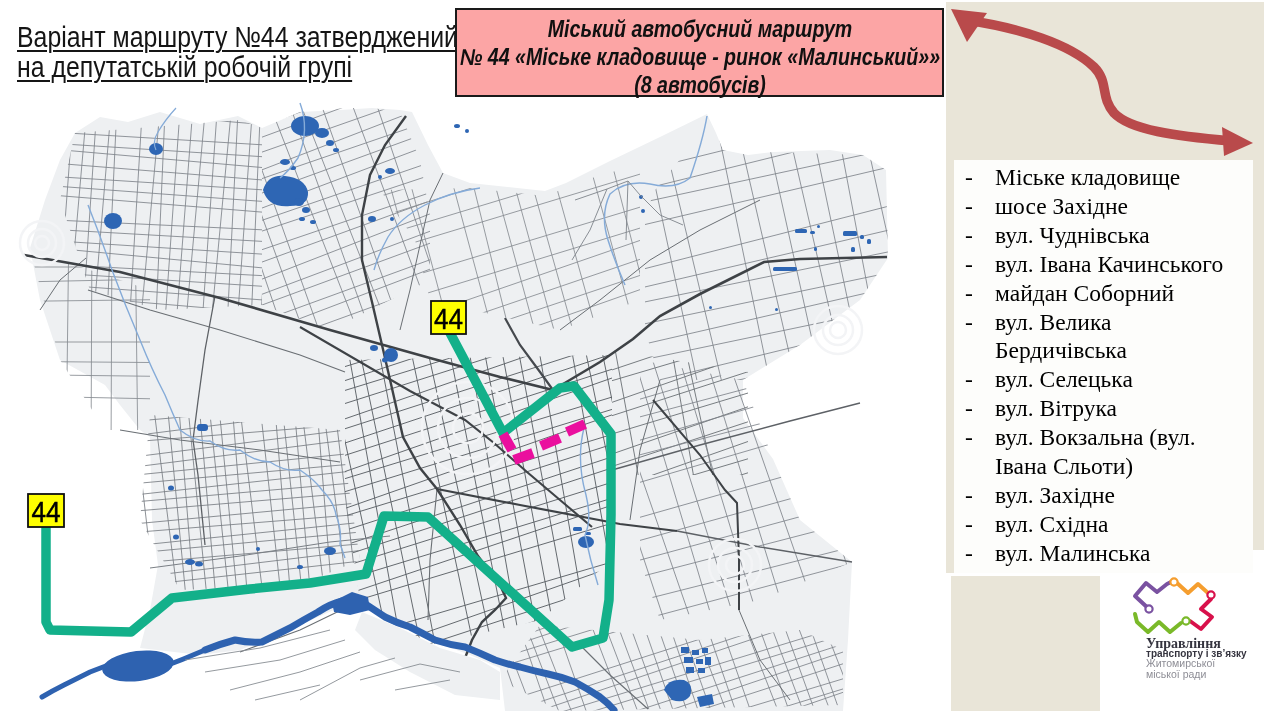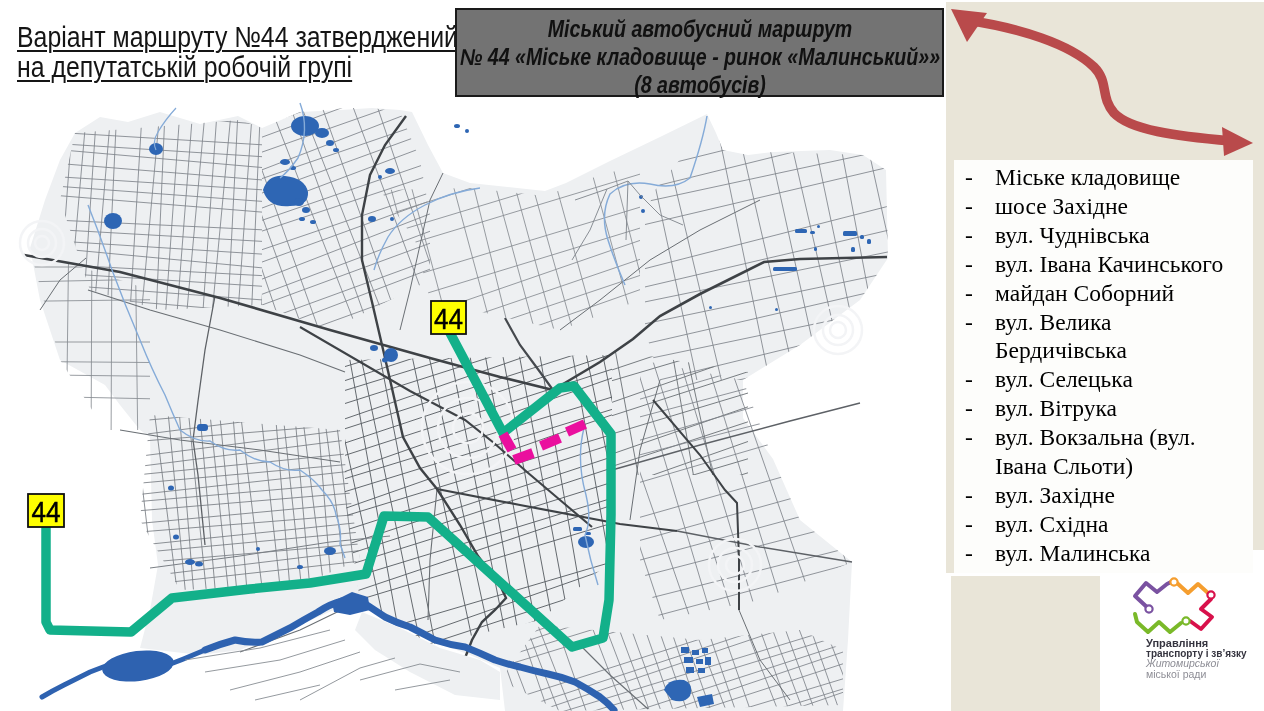--- a/index.html
+++ b/index.html
@@ -11,21 +11,21 @@
 <div class="abs" style="left:946px;top:2px;width:318px;height:548px;background:#e9e5d8;"></div>
 
 <div class="abs" style="left:946px;top:550px;width:8px;height:23px;background:#e9e5d8;"></div>
 
 <div class="abs" style="left:951px;top:576px;width:149px;height:135px;background:#e9e5d8;"></div>
 
 <div class="abs" style="left:954px;top:160px;width:299px;height:413px;background:#fdfdfb;"></div>
 
 <div class="abs" style="left:17px;top:22px;width:600px;font-size:29px;line-height:30px;color:#151515;transform:scaleX(0.857);transform-origin:0 0;white-space:nowrap;"><span style="text-decoration:underline;text-decoration-thickness:2px;text-underline-offset:3px;">Варіант маршруту №44 затверджений</span><br><span style="text-decoration:underline;text-decoration-thickness:2px;text-underline-offset:3px;">на депутатській робочій групі</span></div>
 
-<div class="abs" style="left:455px;top:8px;width:489px;height:89px;background:#737373;border:2px solid #1a1a1a;box-sizing:border-box;color:#111;">
+<div class="abs" style="left:455px;top:8px;width:489px;height:89px;background:#fca5a5;border:2px solid #1a1a1a;box-sizing:border-box;color:#111;">
     <div style="width:570px;margin-left:-42px;text-align:center;font-style:italic;font-weight:bold;font-size:23px;line-height:27.8px;transform:scaleX(0.852);transform-origin:center top;padding-top:6px;white-space:nowrap;">Міський автобусний маршрут<br>№ 44 «Міське кладовище - ринок «Малинський»»<br>(8 автобусів)</div>
   </div>
 
 <div class="abs" style="left:954px;top:163px;width:299px;font-family:'Liberation Serif',serif;font-size:23.5px;line-height:28.9px;color:#000;">
 <table style="border-collapse:collapse;font-size:23.5px;line-height:28.9px;margin-left:11px;">
       <tbody>
 <tr>
           <td style="vertical-align:top;width:30px;">-</td>
           <td>Міське кладовище</td>
         </tr>
@@ -70,25 +70,25 @@
           <td>вул. Східна</td>
         </tr>
 <tr>
           <td style="vertical-align:top;">-</td>
           <td>вул. Малинська</td>
         </tr>
 </tbody>
     </table>
 </div>
 
-<div class="abs" style="left:1146px;top:639px;font-size:11px;font-weight:bold;color:#35343f;line-height:9px;">Управління</div>
+<div class="abs" style="left:1146px;top:639px;font-size:14px;font-weight:bold;color:#35343f;line-height:9px;font-family:Liberation Serif, serif;">Управління</div>
 
 <div class="abs" style="left:1146px;top:648.5px;font-size:10px;font-weight:bold;color:#35343f;line-height:9px;">транспорту і зв’язку</div>
 
-<div class="abs" style="left:1146px;top:659px;font-size:10.5px;color:#8e8e96;line-height:9px;font-style:italic;">Житомирської</div>
+<div class="abs" style="left:1146px;top:659px;font-size:10.5px;color:#8e8e96;line-height:9px;">Житомирської</div>
 
 <div class="abs" style="left:1146px;top:669.5px;font-size:10.5px;color:#8e8e96;line-height:9px;text-align:right;">міської ради</div>
 
 <svg class="abs" style="left:0;top:0;" width="1264" height="711" viewBox="0 0 1264 711">
 
 <polygon fill="#eef0f2" points="75,133 100,117 128,122 160,112 200,124 238,116 262,128 300,112 340,110 372,108 400,110 412,112 428,145 443,173 470,183 545,191 566,183 610,161 660,137 707,114 716,133 723,150 748,155 773,152 830,150 863,155 886,170 888,258 860,300 800,345 743,380 743,418 773,459 800,520 852,562 848,640 843,711 505,711 500,668 470,655 430,640 390,618 362,600 345,605 300,625 240,650 200,655 140,648 150,610 158,565 152,520 150,437 140,430 120,405 105,385 60,360 40,300 30,248 45,200 60,160"></polygon>
 
 <defs>
 <clipPath id="cnw">
         <polygon points="75,133 240,120 262,128 262,305 160,310 90,290 60,200"></polygon>

